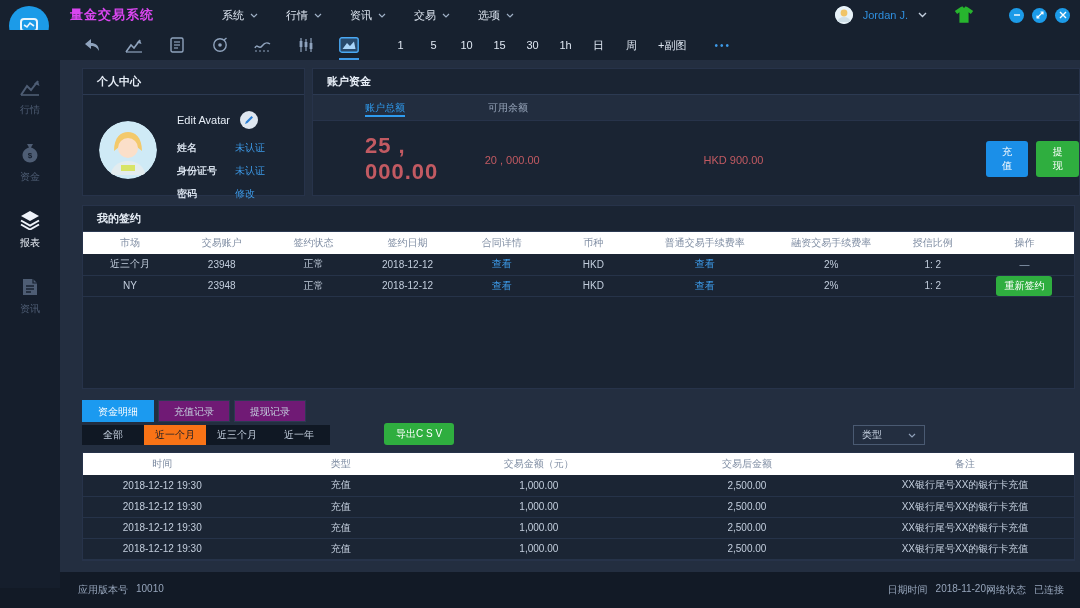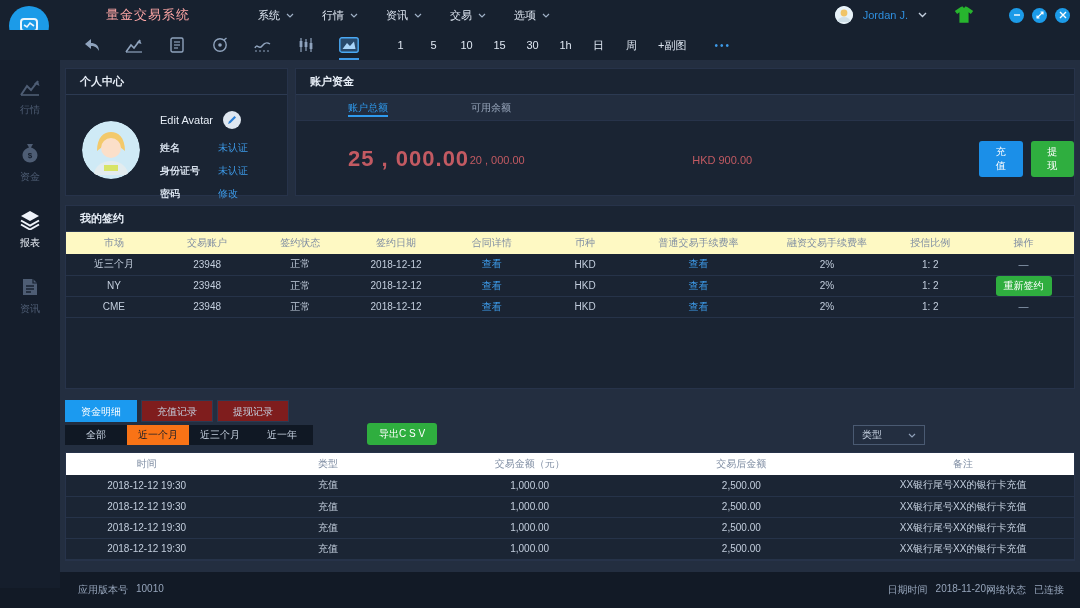--- a/index.html
+++ b/index.html
@@ -7,21 +7,21 @@
   font-family:"Liberation Sans","DejaVu Sans",sans-serif;color:#c3cedd}
 svg{display:block}
 
 
 .topbar{position:absolute;left:0;top:0;width:1080px;height:30px;background:#17212f;
   display:flex;align-items:center;z-index:5}
 .toolbar{position:absolute;left:0;top:30px;width:1080px;height:30px;background:#17212f;
   display:flex;align-items:center;padding-left:80px;z-index:5}
 .logo{position:absolute;left:9px;top:6px;width:40px;height:40px;border-radius:50%;
   background:#1c9be8;display:flex;align-items:center;justify-content:center;z-index:6}
-.app-title{margin-left:106px;width:150px;font-size:13px;font-weight:normal;color:#fca5a5;letter-spacing:1px}
+.app-title{margin-left:70px;width:150px;font-size:13px;font-weight:bold;color:#d946ef;letter-spacing:1px}
 .menus{display:flex;gap:28px;margin-left:2px}
 .menu{display:flex;align-items:center;gap:6px;font-size:11px;color:#dfe7f2;cursor:pointer}
 .user-area{position:absolute;right:10px;top:0;height:30px;display:flex;align-items:center;gap:10px}
 .mini-avatar{width:18px;height:18px;border-radius:50%;overflow:hidden;background:#dfeef7}
 .user-name{font-size:11px;color:#2f8fde}
 .shirt{margin-left:16px}
 .win-btns{display:flex;gap:8px;margin-left:24px}
 .win-btn{width:15px;height:15px;border-radius:50%;background:#1c9be8;display:flex;
   align-items:center;justify-content:center;cursor:pointer}
 
@@ -37,21 +37,21 @@
 
 .sidebar{position:absolute;left:0;top:60px;bottom:20px;width:60px;background:#151e2c;z-index:4;
   display:flex;flex-direction:column;align-items:center;padding-top:12px;gap:14px}
 .side-item{width:60px;display:flex;flex-direction:column;align-items:center;gap:6px;
   padding:6px 0;cursor:pointer}
 .side-item .lbl{font-size:10px;color:#4e5d74}
 .side-item.active .lbl{color:#eef3fa}
 
 
 .main{position:absolute;left:60px;top:60px;right:0;bottom:20px;background:#232e40;
-  padding:8px 5px 0 5px;overflow:hidden}
+  padding:8px 5px 0 22px;overflow:hidden}
 .panel{background:#1a2433;border:1px solid #27334a}
 .panel-title{height:26px;line-height:25px;padding-left:14px;font-size:11px;font-weight:bold;
   color:#e6edf6;border-bottom:1px solid #2c3a52}
 .row-a{display:flex;gap:7px;height:128px}
 .personal{width:223px;flex:none}
 .funds{flex:1}
 
 
 .personal-body{display:flex;padding:14px 10px 0 16px}
 .big-avatar{width:58px;height:58px;border-radius:50%;overflow:hidden;flex:none;margin-top:12px}
@@ -76,31 +76,31 @@
 .v-mid{font-size:11px;color:#c25a62}
 .funds-btns{display:flex;gap:8px}
 .btn{border:none;font-size:10px;color:#fff;border-radius:3px;padding:4px 12px;cursor:pointer;
   font-family:inherit}
 .btn-blue{background:#1b8fe8}
 .btn-green{background:#2fae3f}
 
 
 .contracts{margin-top:9px;height:184px}
 table{width:100%;border-collapse:collapse;table-layout:fixed}
-th{font-size:10px;font-weight:normal;color:#7f8da3;height:22px;background:#fef9c3}
+th{font-size:10px;font-weight:normal;color:#7f8da3;height:22px;background:#ffffff}
 td{font-size:10px;color:#c3cedd;height:21px;text-align:center;border-bottom:1px solid #263349}
 th{text-align:center}
 .dash{color:#93a3ba}
 .btn-resign{background:#2fae3f;color:#fff;border:none;font-size:10px;border-radius:3px;
   padding:3px 8px;cursor:pointer;font-family:inherit}
 
 
 .tabs{display:flex;gap:4px;margin-top:11px}
 .tab{height:22px;line-height:22px;width:72px;text-align:center;font-size:10px;color:#c3cedd;
-  background:#7f1d1d;border:1px solid #2c3a52;cursor:pointer}
+  background:#701a75;border:1px solid #2c3a52;cursor:pointer}
 .tab.active{background:#1b9af0;border-color:#1b9af0;color:#fff}
 .filter-row{display:flex;align-items:flex-end;margin-top:1px}
 .seg{display:flex;background:#101824}
 .seg-item{width:62px;height:20px;line-height:20px;text-align:center;font-size:10px;
   color:#c3cedd;cursor:pointer}
 .seg-item.active{background:#f97316;color:#141c2a}
 .export-btn{margin-left:54px}
 .type-select{margin-left:auto;margin-right:150px;width:72px;height:20px;border:1px solid #4a5a72;
   display:flex;align-items:center;justify-content:space-between;padding:0 8px;font-size:10px;
   color:#c3cedd;cursor:pointer;background:transparent}
@@ -404,32 +404,20 @@
           <td>23948</td>
           <td>正常</td>
           <td>2018-12-12</td>
           <td><span class="link">查看</span></td>
           <td>HKD</td>
           <td><span class="link">查看</span></td>
           <td>2%</td>
           <td>1: 2</td>
           <td><button class="btn-resign">重新签约</button></td>
         </tr>
-        <tr>
-          <td>CME</td>
-          <td>23948</td>
-          <td>正常</td>
-          <td>2018-12-12</td>
-          <td><span class="link">查看</span></td>
-          <td>HKD</td>
-          <td><span class="link">查看</span></td>
-          <td>2%</td>
-          <td>1: 2</td>
-          <td><span class="dash">—</span></td>
-        </tr>
       </tbody>
     </table>
   </div>
 
   <div class="tabs">
     <div class="tab active">资金明细</div>
     <div class="tab">充值记录</div>
     <div class="tab">提现记录</div>
   </div>
 

